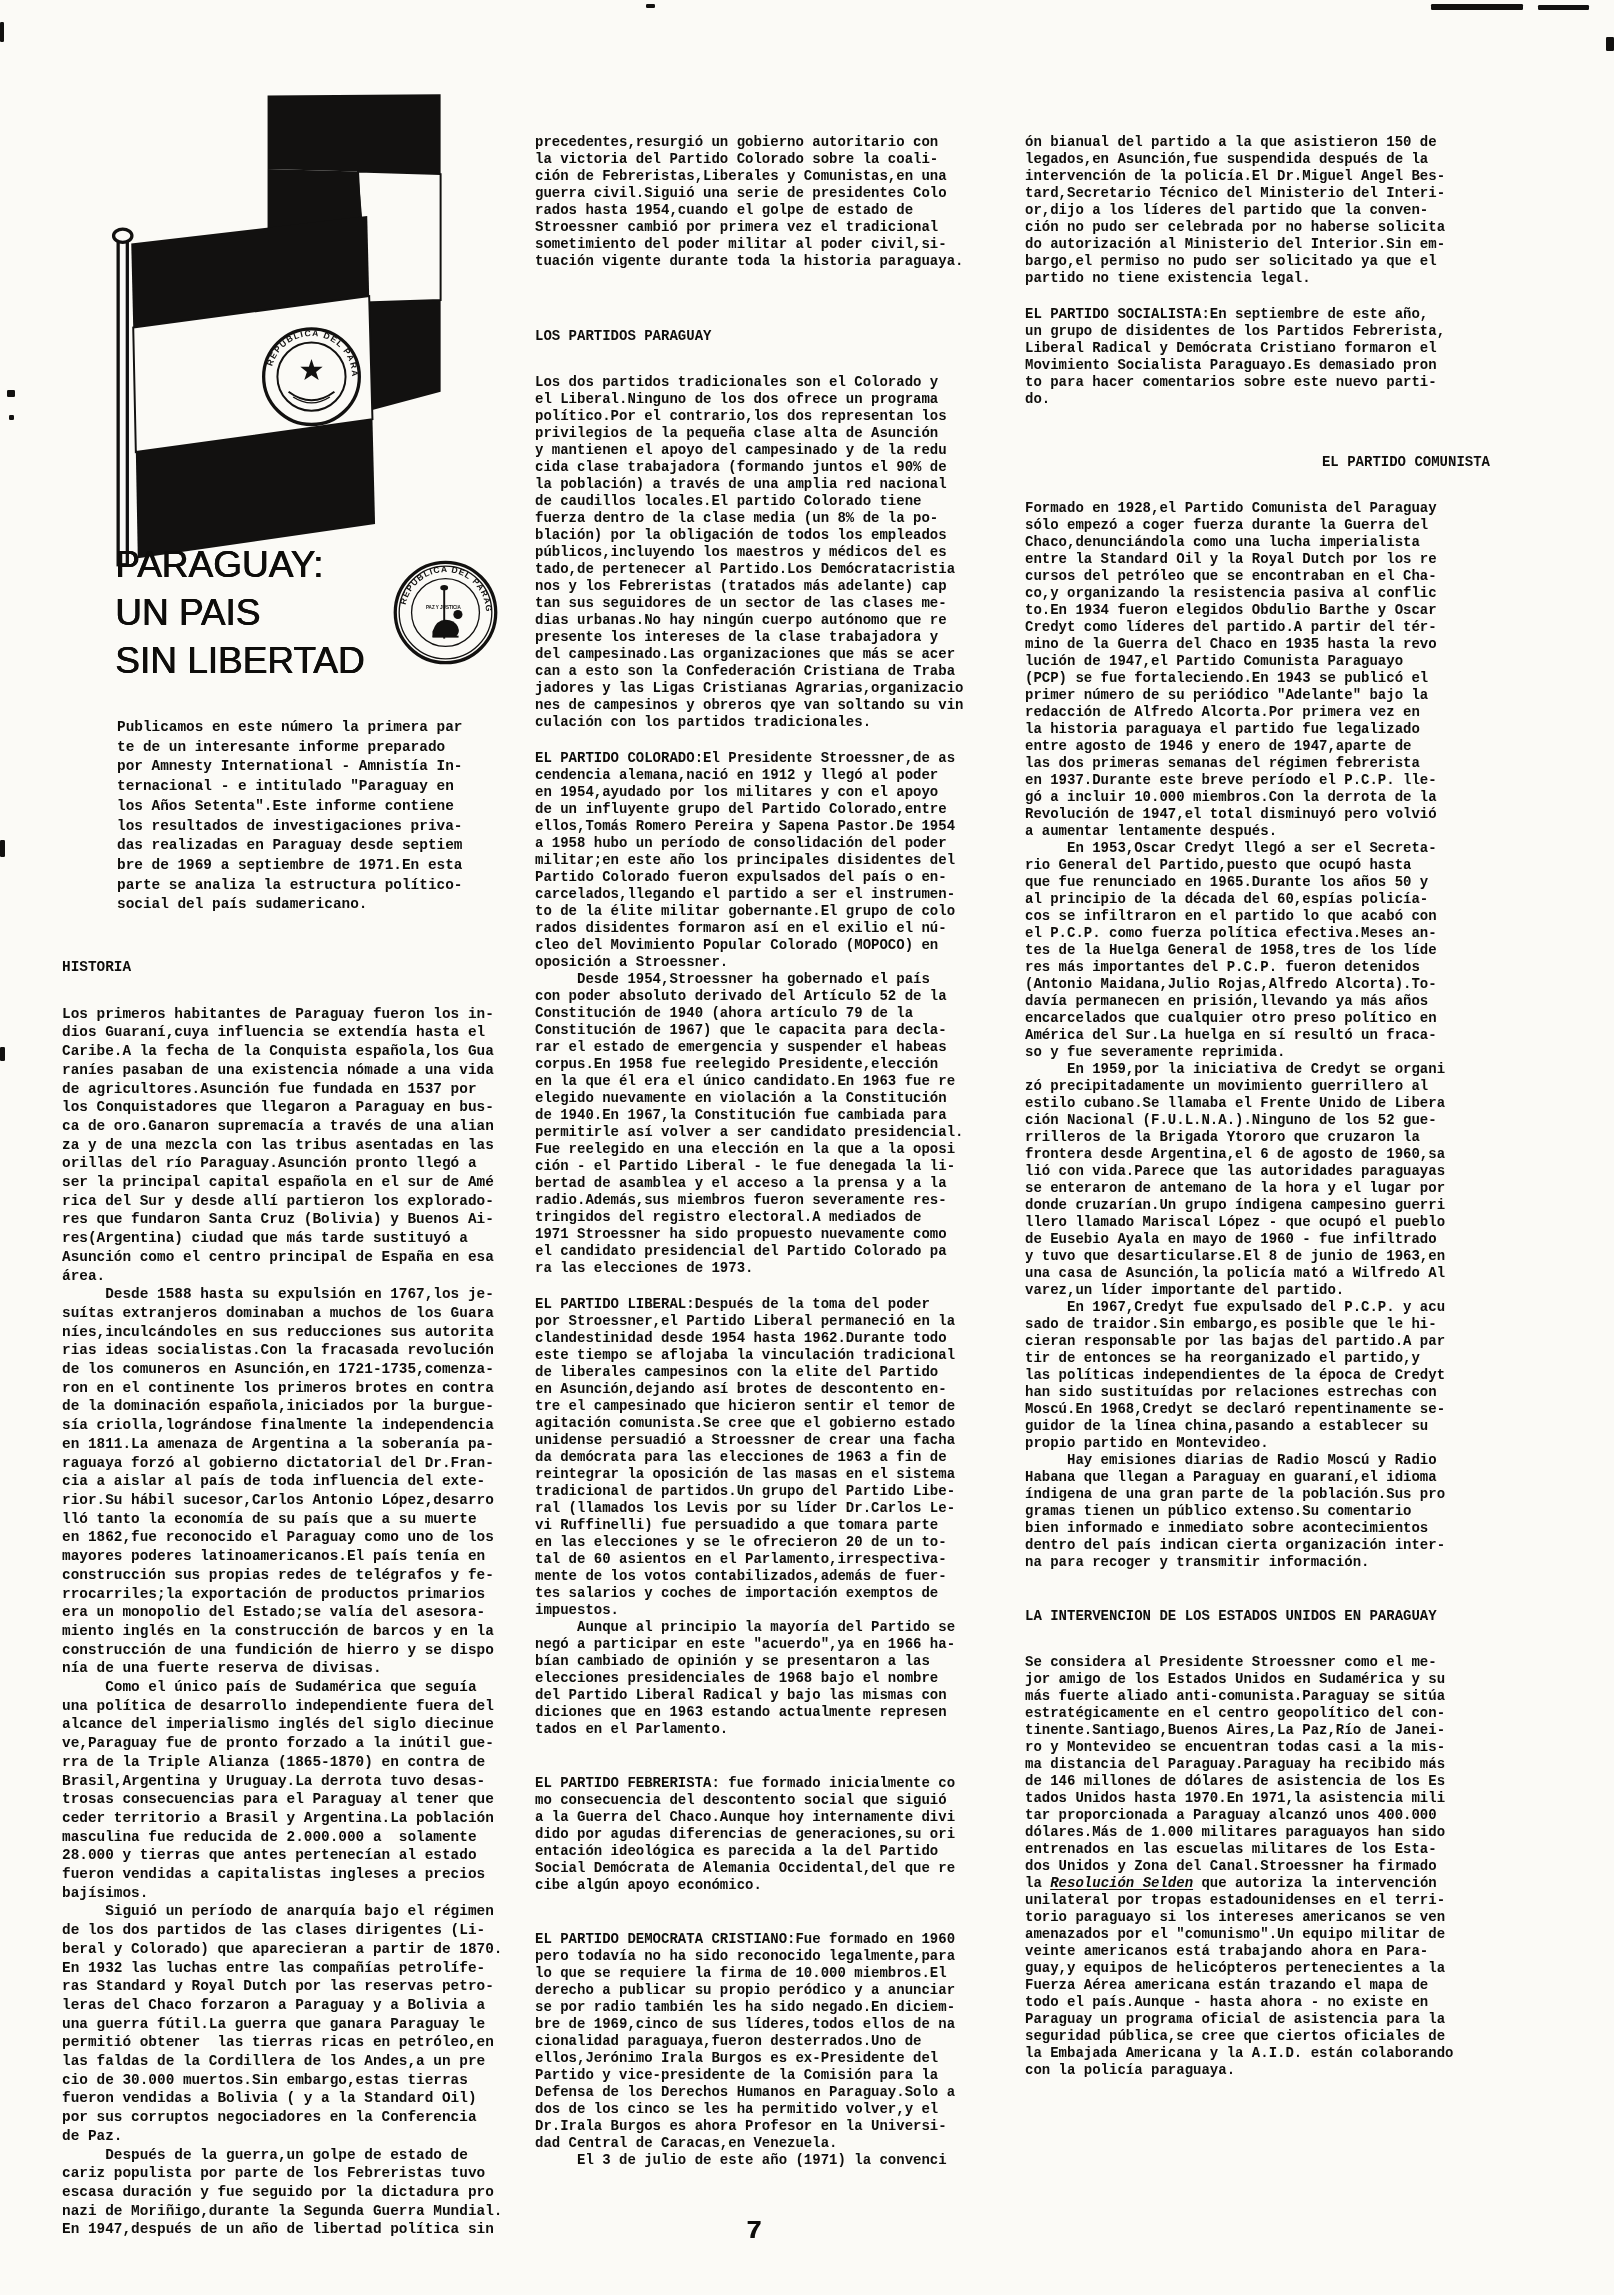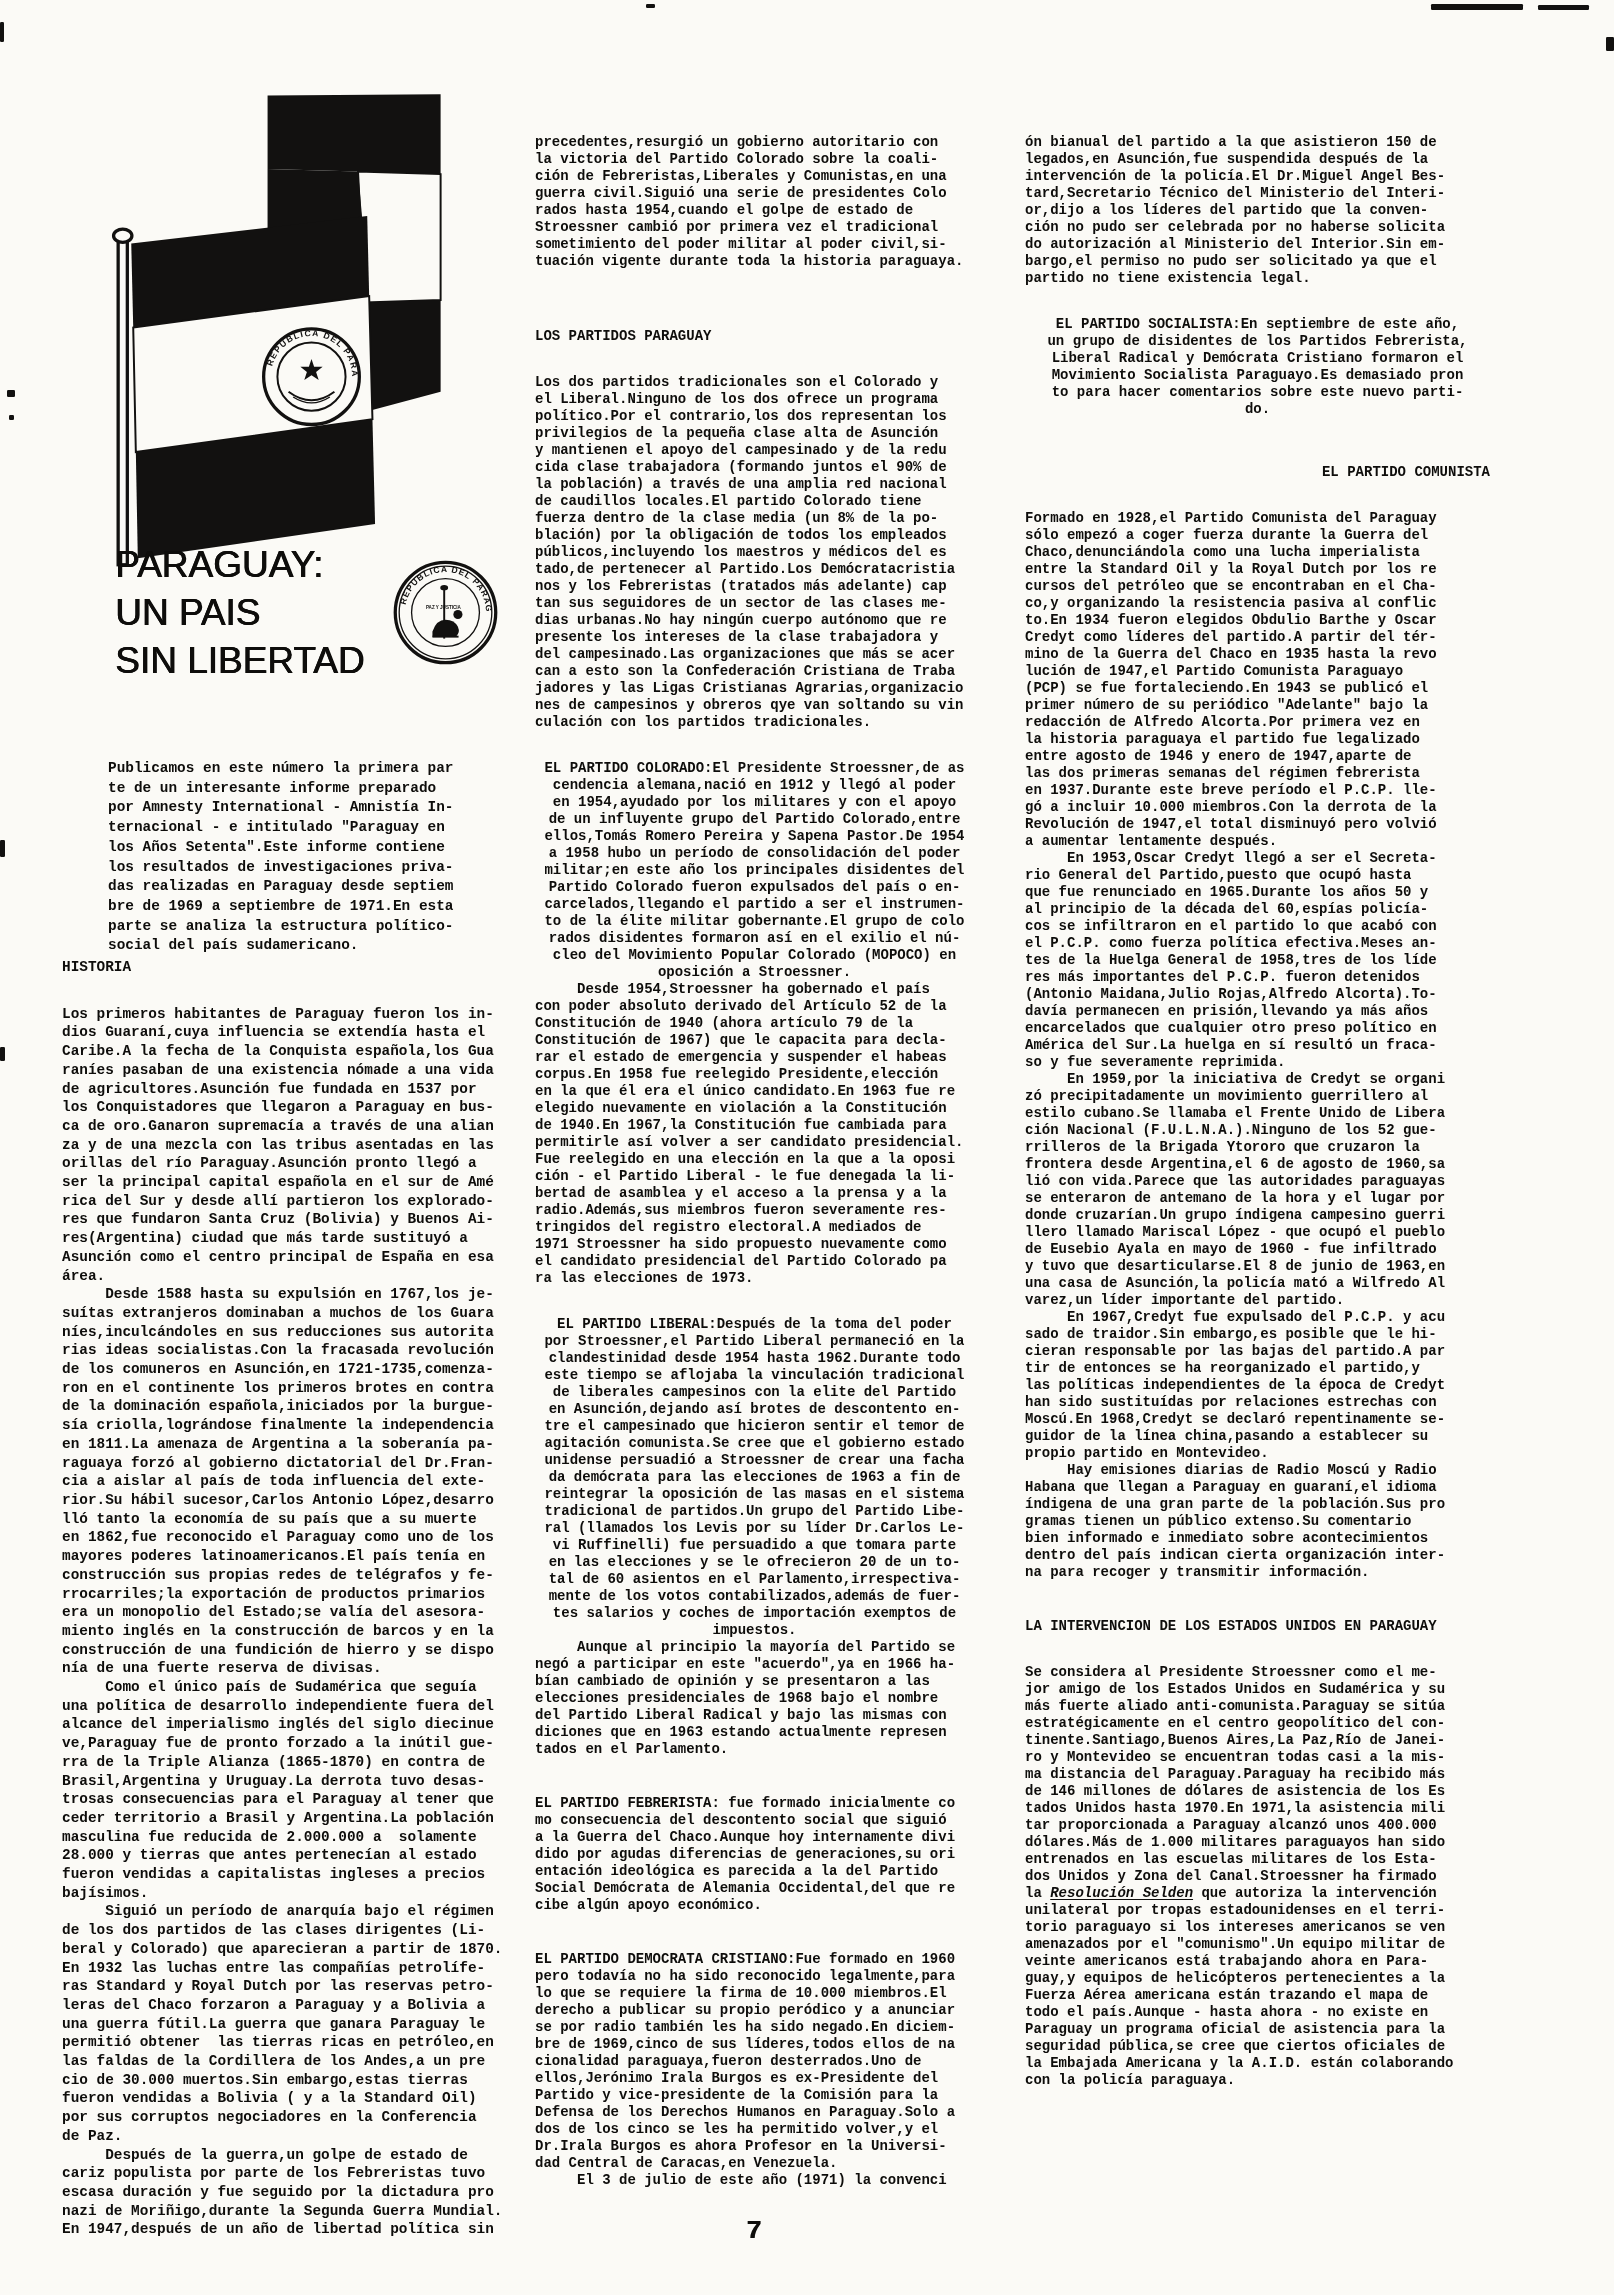--- a/index.html
+++ b/index.html
@@ -12,31 +12,30 @@
   
   .headline{
     position:absolute;left:115px;top:541px;
     font-family:"Liberation Sans",sans-serif;font-weight:400;
     font-size:37px;line-height:48px;letter-spacing:0px;
     text-shadow:0.7px 0 currentColor, 0 0.3px currentColor;
     white-space:pre;
   }
   
   .intro{
-    position:absolute;left:108px;top:718px;width:393px;
+    position:absolute;left:117px;top:718px;width:393px;
     font:700 14.4px/19.7px "Liberation Mono",monospace;
     white-space:pre;
-    margin-top:41px;
   }
   
   .col{position:absolute;}
   .blk{white-space:pre;font:700 14px/17px "Liberation Mono",monospace;margin:0;}
   #col1 .blk{font-size:14.4px;line-height:18.7px;}
   .mb1{margin-bottom:28px;}
-  .mt44{margin-top:29px;text-align:center;} .mt56{margin-top:37px;} .mt70{margin-top:46px;text-align:right;}
+  .mt44{margin-top:19px;} .mt56{margin-top:37px;} .mt70{margin-top:46px;text-align:right;}
   .mt88{margin-top:58px;} .mb44{margin-bottom:29px;}
   .pagenum{
     position:absolute;left:746px;top:2217px;
     font:700 26px/29px "Liberation Mono",monospace;
     text-shadow:0.7px 0 currentColor;
   }
   u{text-decoration-thickness:1.3px;text-underline-offset:2px;font-style:italic;}
   svg text{font-family:"Liberation Sans",sans-serif;}
 </style>
 </head>

